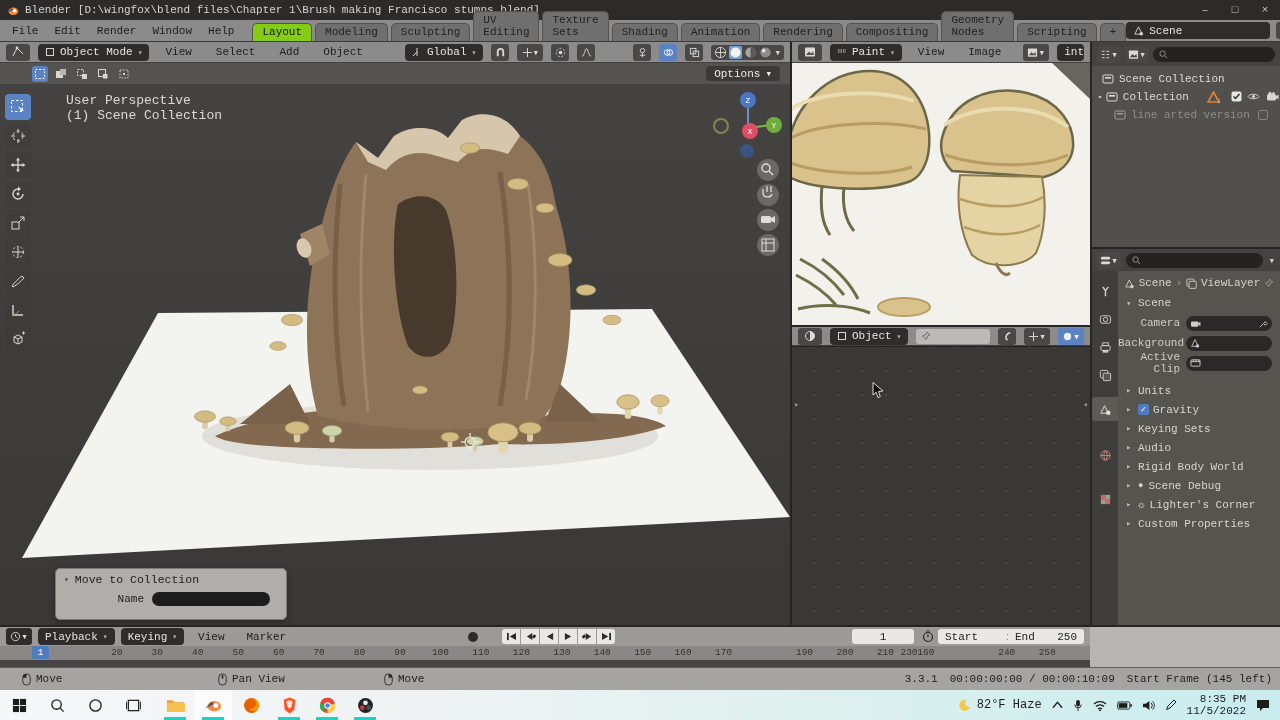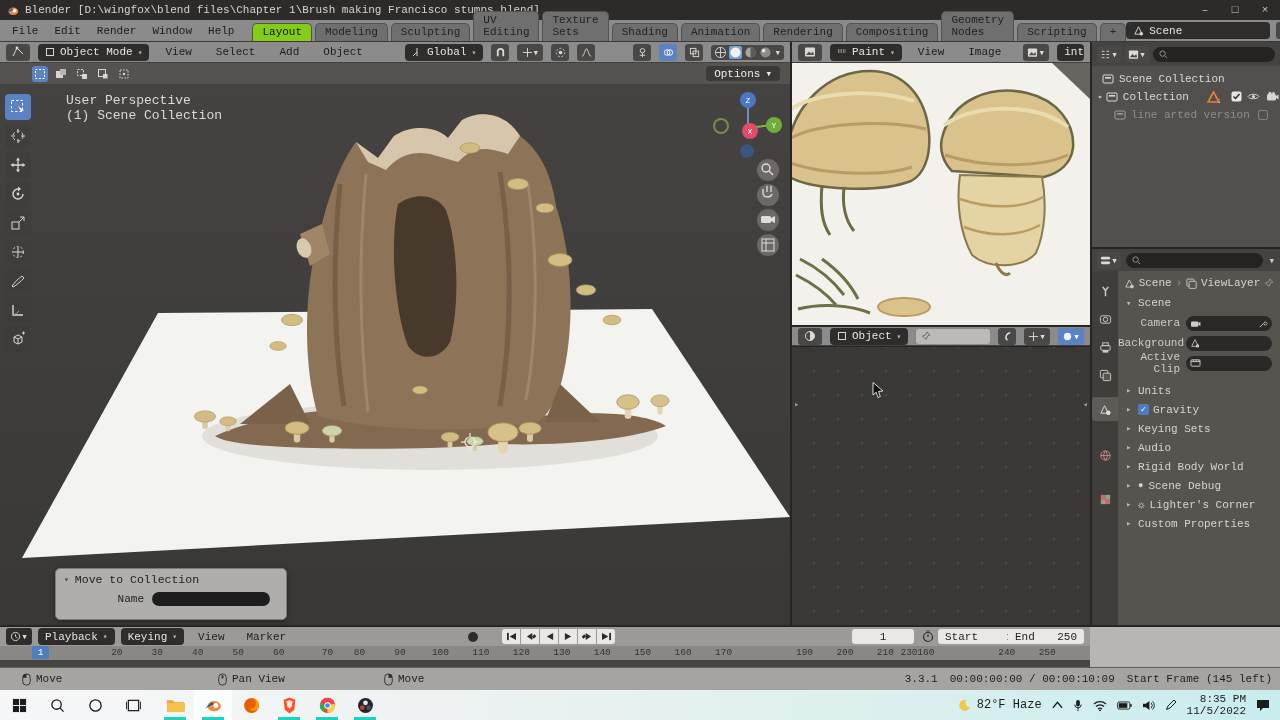--- a/index.html
+++ b/index.html
@@ -934,21 +934,21 @@
     </div>
     <div class="tl-ruler">
       <div class="oor"></div>
       <div class="playhead" style="left: 32px;">1</div>
     <span class="tick" style="left: 62.405px; margin-top: 12px;">10</span>
         <span class="tick" style="left: 102.855px;">20</span>
         <span class="tick" style="left: 143.305px;">30</span>
         <span class="tick" style="left: 183.755px;">40</span>
         <span class="tick" style="left: 224.205px;">50</span>
         <span class="tick" style="left: 264.655px;">60</span>
-        <span class="tick" style="left: 305.105px; text-align: right;">70</span>
+        <span class="tick" style="left: 305.105px;">70</span>
         <span class="tick" style="left: 345.555px;">80</span>
         <span class="tick" style="left: 386.005px;">90</span>
         <span class="tick" style="left: 426.455px;">100</span>
         <span class="tick" style="left: 466.905px;">110</span>
         <span class="tick" style="left: 507.355px;">120</span>
         <span class="tick" style="left: 547.805px;">130</span>
         <span class="tick" style="left: 588.255px;">140</span>
         <span class="tick" style="left: 628.705px;">150</span>
         <span class="tick" style="left: 669.155px;">160</span>
         <span class="tick" style="left: 709.605px;">170</span>

